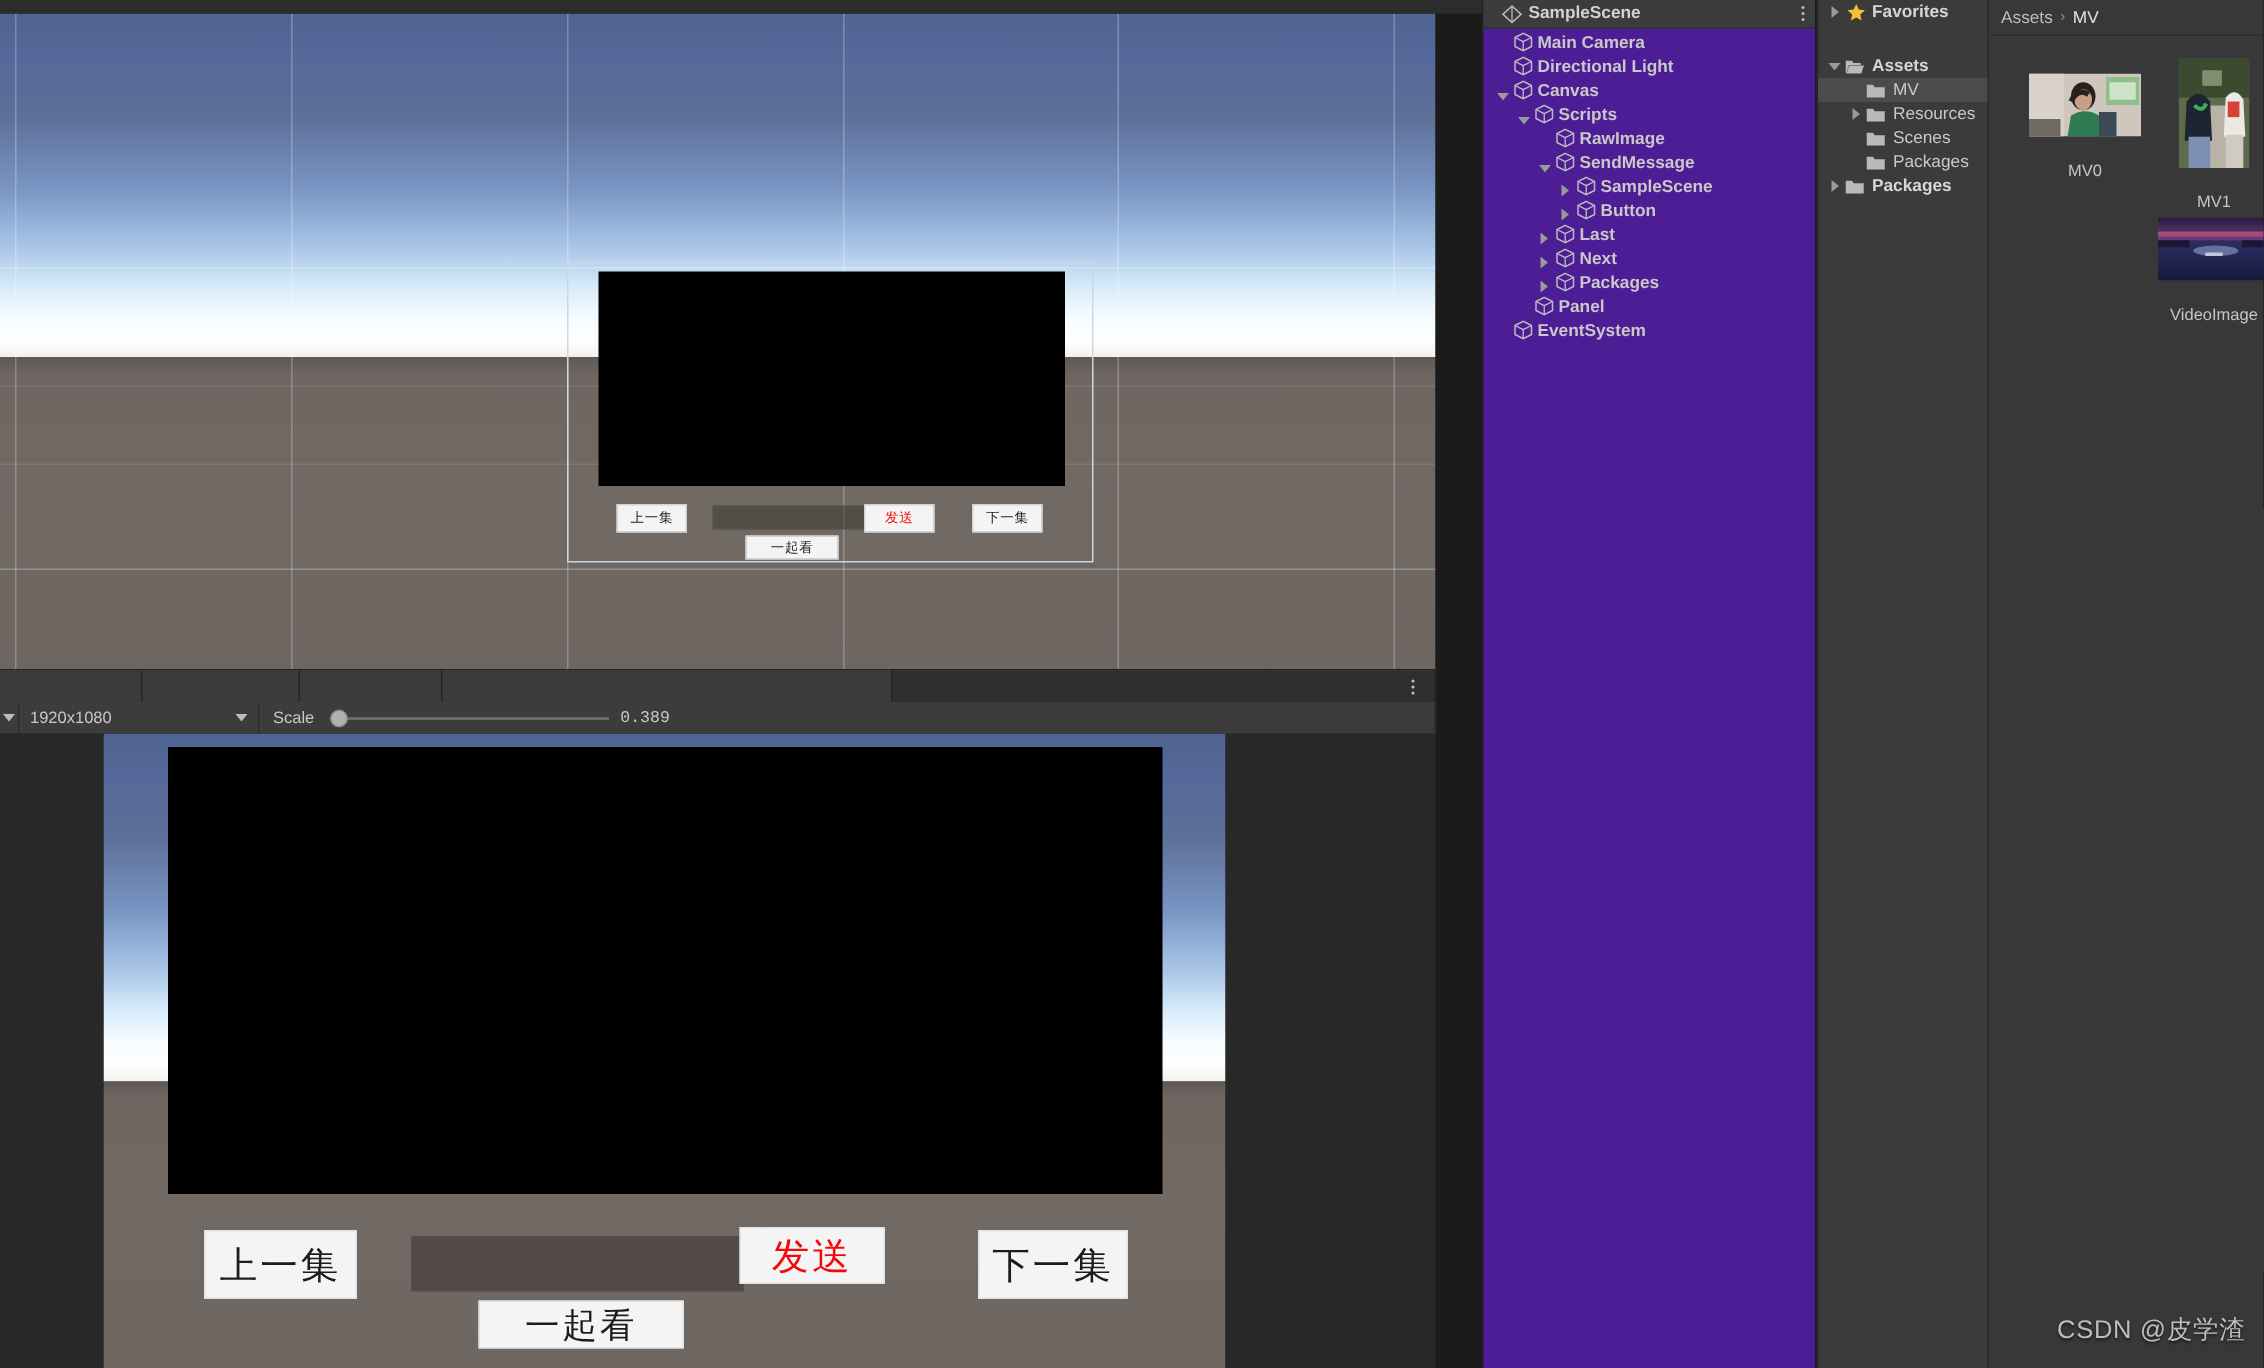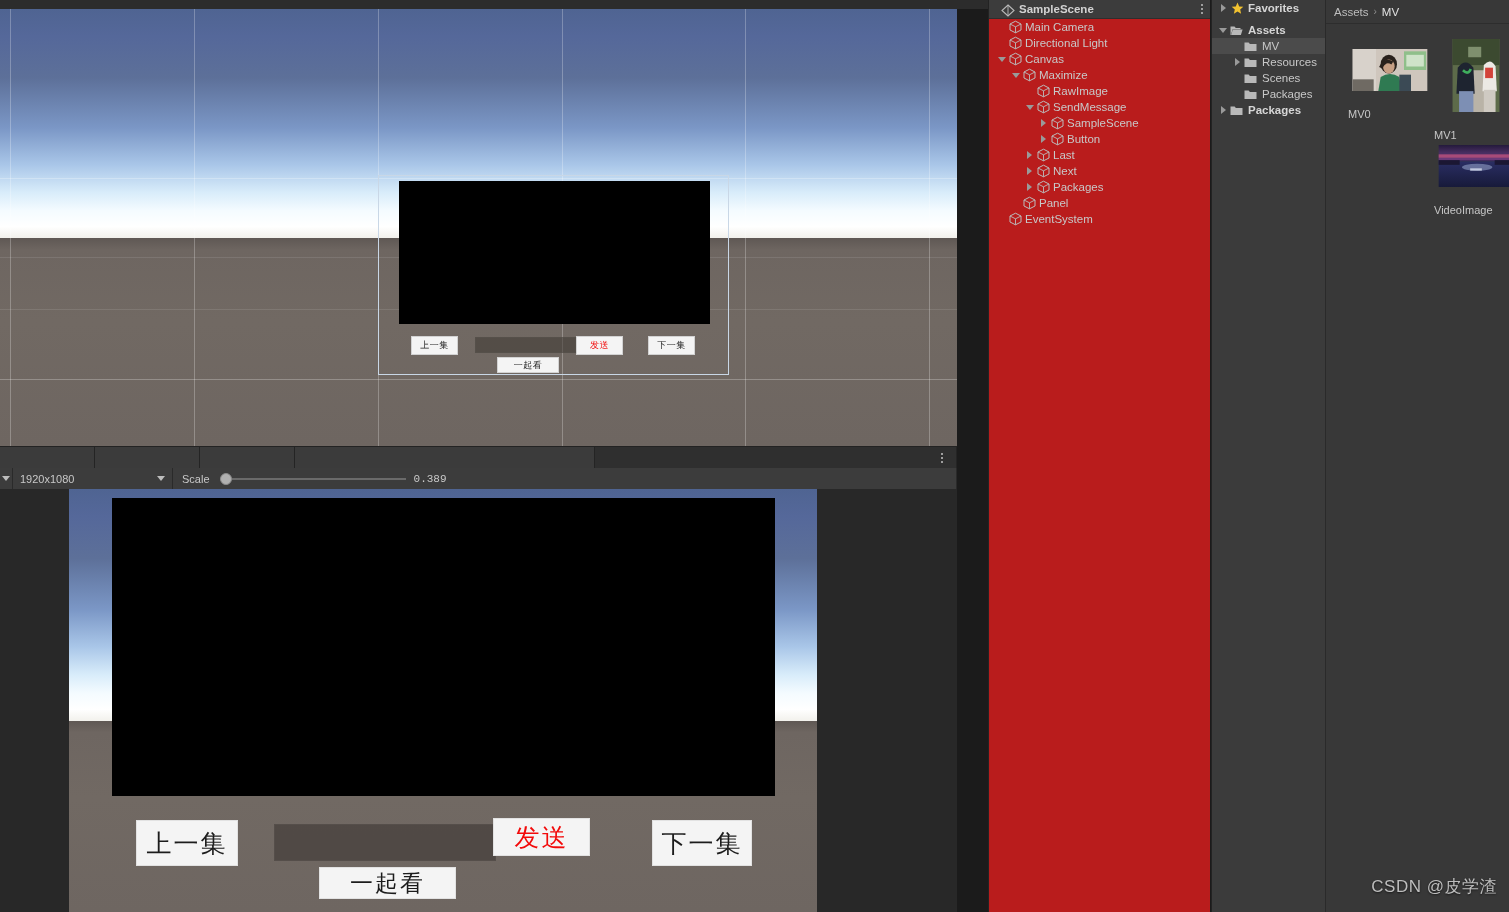--- a/index.html
+++ b/index.html
@@ -137,31 +137,31 @@
     font-size: 25px; letter-spacing: 2px;
   }
   #game-inputfield {
     position: absolute; background: rgba(62,55,51,0.62);
     border: 1px solid rgba(95,88,83,0.35);
   }
 
   
   #hierarchy {
     position: absolute; left: 988px; top: 0; width: 222px; height: 912px;
-    background: #b91c1c; border-left: 1px solid #232323;
+    background: #4c1d95; border-left: 1px solid #232323;
   }
   #hier-header {
     position: absolute; left: 0; top: 0; right: 0; height: 19px;
     background: #3c3c3c; display: flex; align-items: center;
     padding-left: 4px; border-bottom: 1px solid #2e2e2e;
   }
   #hier-list { position: absolute; left: 0; top: 19px; right: 0; bottom: 0; }
   .hrow {
-    display: flex; align-items: center; height: 16px;
-    font-size: 11.5px; color: #c8c8c8; white-space: nowrap;
+    display: flex; align-items: flex-end; height: 16px;
+    font-size: 11.5px; color: #c8c8c8; white-space: nowrap; font-weight: bold;
   }
   .hrow .twisty {
     width: 13px; display: flex; align-items: center; justify-content: center;
     flex: 0 0 13px;
   }
   .tri-right {
     width: 0; height: 0; border-top: 4px solid transparent;
     border-bottom: 4px solid transparent; border-left: 5px solid #9a9a9a;
   }
   .tri-down {
@@ -204,21 +204,21 @@
     height: 24px; display: flex; align-items: center; gap: 5px;
     padding-left: 8px; font-size: 11.5px; color: #bdbdbd;
     border-bottom: 1px solid #2d2d2d; background: #383838;
   }
   #breadcrumb .chev { color: #8e8e8e; font-size: 10px; }
   #asset-grid {
     position: absolute; left: 0; top: 25px; right: 0; bottom: 0;
     padding: 10px 6px;
   }
   .asset-cell {
-    position: absolute; width: 84px; 
+    position: absolute; width: 84px; text-align: center;
   }
   .asset-thumb-wrap {
     height: 62px; display: flex; align-items: center; justify-content: center;
   }
   .asset-label {
     margin-top: 5px; font-size: 11px; color: #c6c6c6;
   }
   .thumb { display: block; }
 
   
@@ -385,21 +385,21 @@
         </div>
         <div class="hrow">
           <span style="flex:0 0 20px"></span>
           <span class="twisty">
             <span class="tri-down"></span>
           </span>
           <span class="cube-icon"><svg viewBox="0 0 15 14" width="15" height="14">
               <path d="M7.5 1.2 L13 4 L13 10 L7.5 12.8 L2 10 L2 4 Z" fill="none" stroke="#bcbcbc" stroke-width="1"></path>
               <path d="M2 4 L7.5 6.8 L13 4 M7.5 6.8 L7.5 12.8" fill="none" stroke="#bcbcbc" stroke-width="0.9"></path>
             </svg></span>
-          <span>Maximize</span>
+          <span>Scripts</span>
         </div>
         <div class="hrow">
           <span style="flex:0 0 34px"></span>
           <span class="twisty"></span>
           <span class="cube-icon"><svg viewBox="0 0 15 14" width="15" height="14">
               <path d="M7.5 1.2 L13 4 L13 10 L7.5 12.8 L2 10 L2 4 Z" fill="none" stroke="#bcbcbc" stroke-width="1"></path>
               <path d="M2 4 L7.5 6.8 L13 4 M7.5 6.8 L7.5 12.8" fill="none" stroke="#bcbcbc" stroke-width="0.9"></path>
             </svg></span>
           <span>RawImage</span>
         </div>
@@ -485,21 +485,21 @@
               <path d="M7.5 1.2 L13 4 L13 10 L7.5 12.8 L2 10 L2 4 Z" fill="none" stroke="#bcbcbc" stroke-width="1"></path>
               <path d="M2 4 L7.5 6.8 L13 4 M7.5 6.8 L7.5 12.8" fill="none" stroke="#bcbcbc" stroke-width="0.9"></path>
             </svg></span>
           <span>EventSystem</span>
         </div>
       </div>
   </div>
 
   <div id="project">
     <div id="proj-tree">
-        <div class="ptrow bold" style="margin-bottom: 6px; text-align: right;">
+        <div class="ptrow bold" style="margin-bottom: 20px; text-align: right;">
           <span style="flex:0 0 4px"></span>
           <span class="twisty">
             <span class="tri-right"></span>
           </span>
           <span class="star-icon"><svg viewBox="0 0 13 13" width="13" height="13">
               <path d="M6.5 0.6 L8.2 4.4 L12.3 4.8 L9.2 7.6 L10.1 11.7 L6.5 9.6 L2.9 11.7 L3.8 7.6 L0.7 4.8 L4.8 4.4 Z" fill="#f2c230"></path>
             </svg></span>
           <span>Favorites</span>
         </div>
         <div class="ptrow bold">

